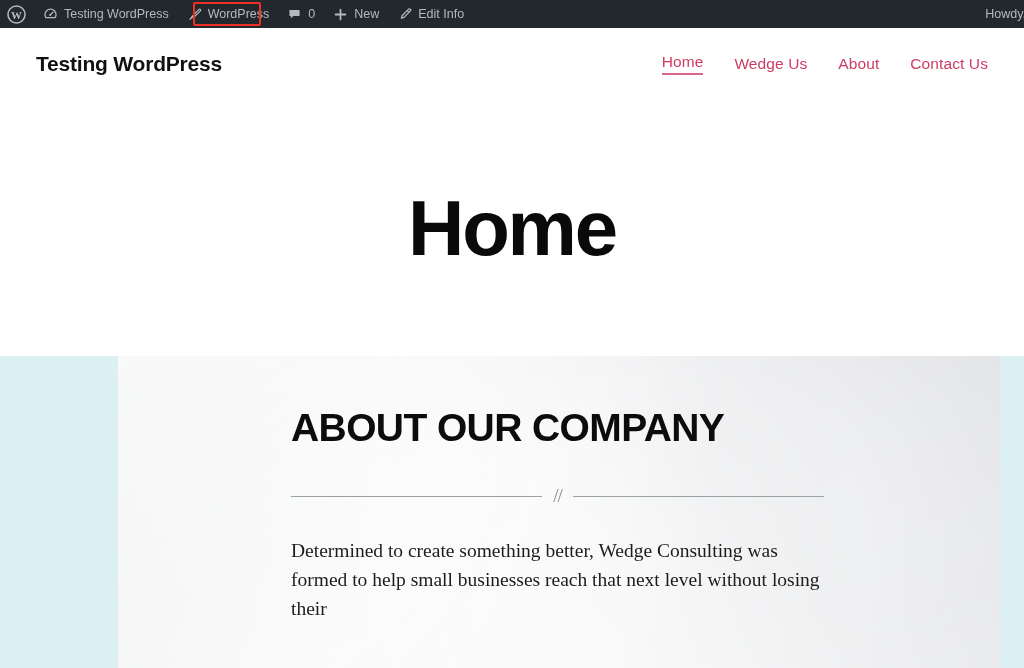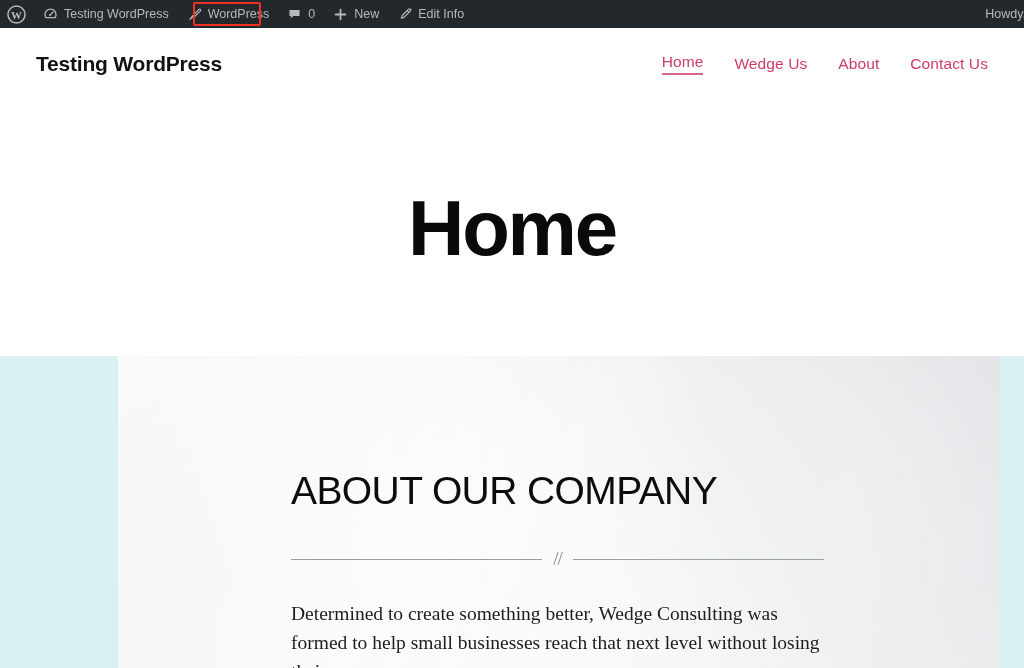--- a/index.html
+++ b/index.html
@@ -102,22 +102,22 @@
     background:#daf0f2;
   }
   .panel-left{ left:0; width:118px; }
   .panel-right{ right:0; width:24px; }
 
   .about-inner{
     position:absolute; left:0; right:0; top:0;
     padding-left:291px; padding-right:60px;
   }
   .about h2{
-    margin-top:115px;
-    font-size:39px; font-weight:normal;
+    margin-top:52px;
+    font-size:39px; font-weight:bold;
     color:#0c0c0c;
     letter-spacing:-0.6px;
     line-height:1.05;
   }
   .divider{
     margin-top:38px;
     width:533px;
     display:flex; align-items:center;
     gap:11px;
   }

